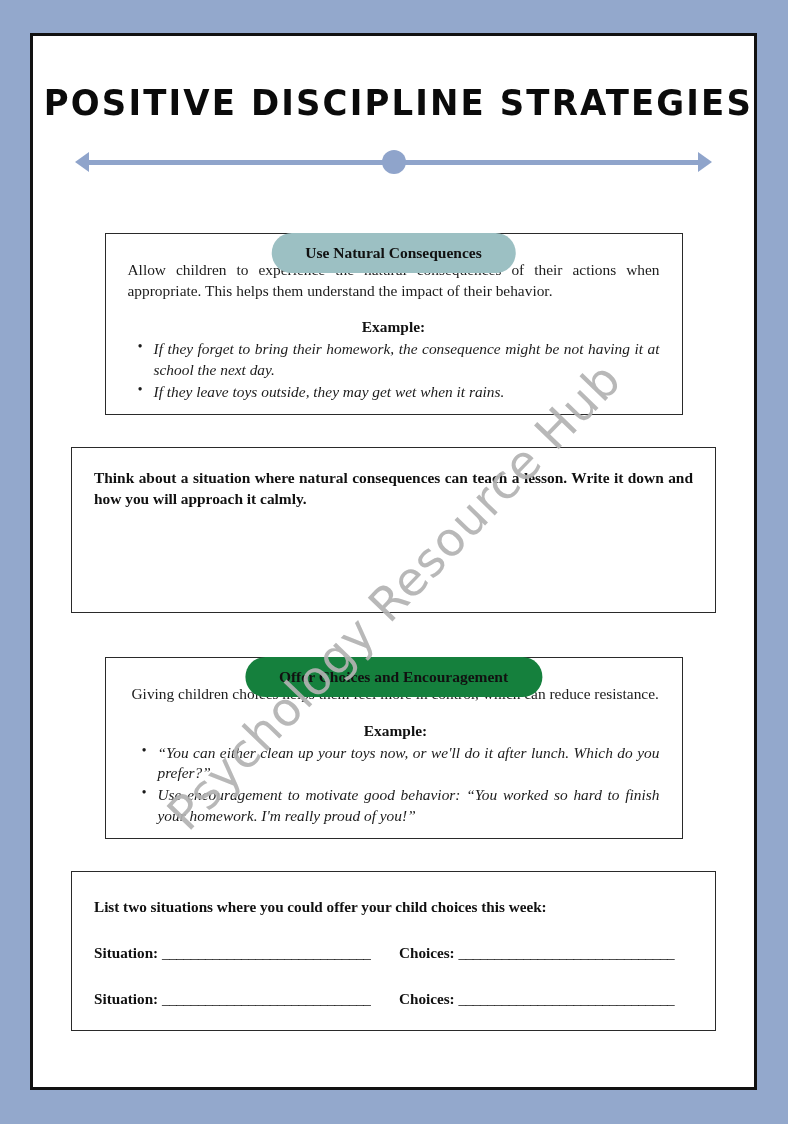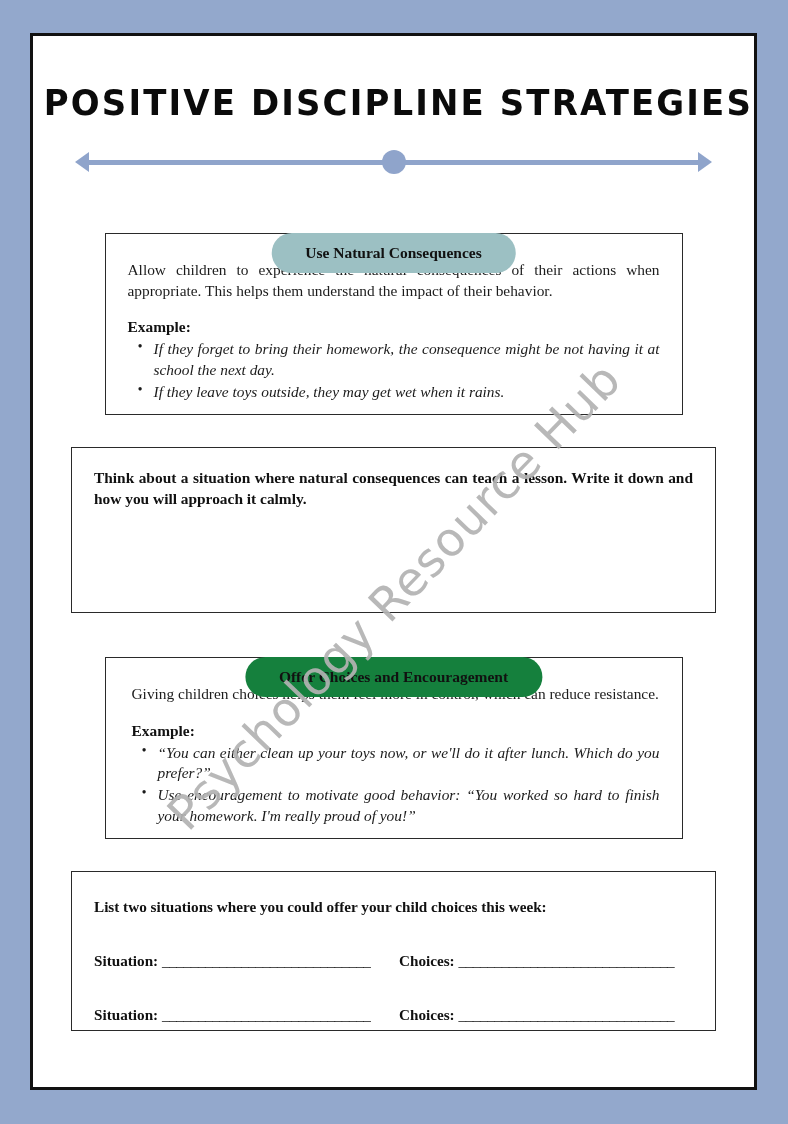--- a/index.html
+++ b/index.html
@@ -140,20 +140,21 @@
     color: #1b1b1b;
     text-align: justify;
   }
   .body-text.noindent { text-align: left; }
 
   .example-label {
     margin: 17px 0 3px 0;
     font-size: 15.4px;
     font-weight: bold;
     color: #111111;
+    text-align: center;
   }
 
   ul.examples {
     margin: 0;
     padding-left: 26px;
     list-style: none;
     font-style: italic;
   }
   ul.examples li {
     position: relative;
@@ -201,21 +202,21 @@
     padding: 26px 22px 0 22px;
   }
   .fill-heading {
     margin: 0 0 0 0;
     font-size: 15.2px;
     font-weight: bold;
     color: #111111;
   }
   .fill-row {
     display: flex;
-    margin-top: 36px;
+    margin-top: 28px;
   }
   .fill-cell {
     font-size: 15.2px;
     font-weight: bold;
     color: #111111;
     white-space: nowrap;
   }
   .fill-cell.first { width: 305px; }
   .fill-blank {
     font-weight: normal;

